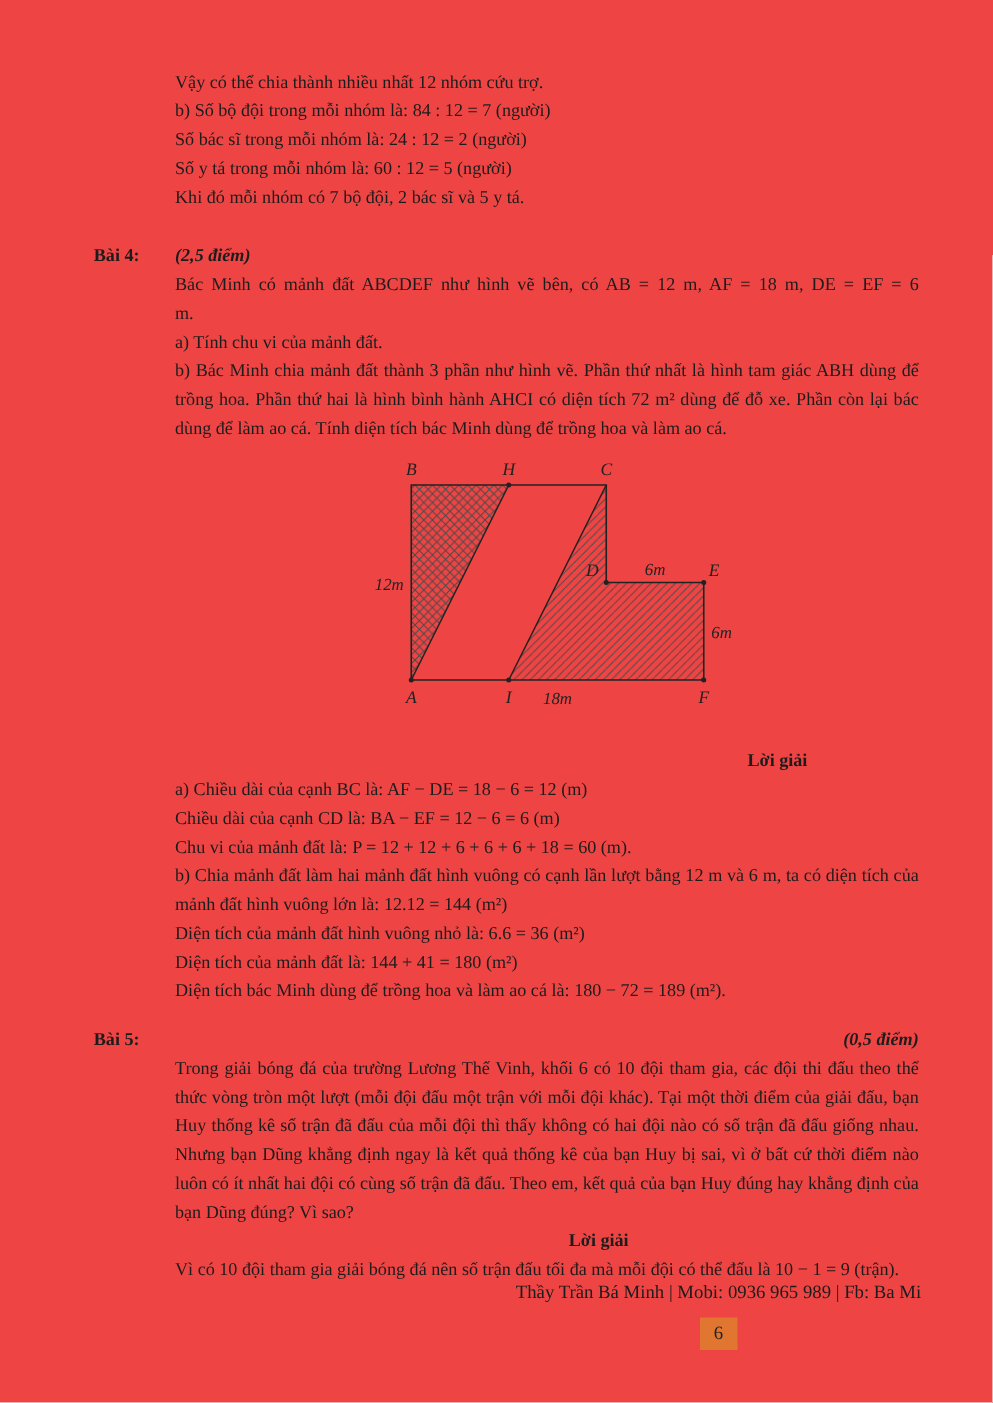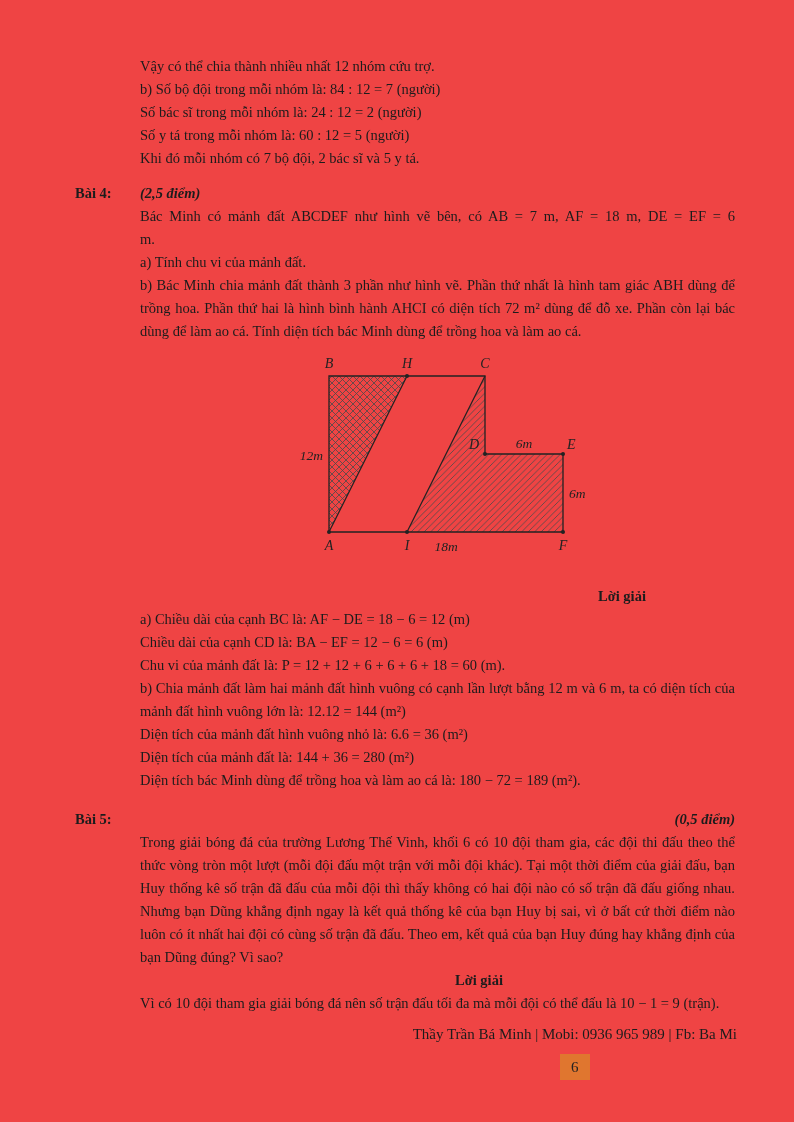--- a/index.html
+++ b/index.html
@@ -7,21 +7,21 @@
   .page {
     width:794px; height:1122px; background:#ef4444; position:relative;
     font-family:"Liberation Serif", serif; font-size:14.5px; line-height:23px;
     color:#1c1c1c; overflow:hidden; margin:0 auto;
   }
   .content { position:absolute; left:140px; right:59px; top:55px; }
   .line { white-space:normal; }
   .para { text-align:justify; }
   .jline { text-align:justify; text-align-last:justify; }
   .section-header { position:relative; }
-  .mt-lg { margin-top:12px; }
+  .mt-lg { margin-top:24px; }
   .mt-sm { margin-top:16px;text-align:right; }
   .bai-label { position:absolute; left:-65px; top:0; font-weight:700; }
   .points { font-weight:700; font-style:italic; }
   .figure-wrap { width:310px; margin:5px auto 2px; }
   .loi-giai { font-weight:700; }
   .loi-giai.offset-1 { margin-left:458px; }
   .loi-giai.offset-2 { margin-left:315px; }
   .footer {
     position:absolute; bottom:42px; right:57px;
     display:flex; align-items:center; gap:8px; font-size:15px;flex-direction:column;
@@ -48,21 +48,21 @@
       <div class="line">Số bác sĩ trong mỗi nhóm là: 24 : 12 = 2 (người)</div>
       <div class="line">Số y tá trong mỗi nhóm là: 60 : 12 = 5 (người)</div>
       <div class="line">Khi đó mỗi nhóm có 7 bộ đội, 2 bác sĩ và 5 y tá.</div>
     </div>
 
     <div class="section-header mt-lg">
       <span class="bai-label">Bài 4:</span>
       <span class="points">(2,5 điểm)</span>
     </div>
     <div>
-      <div class="line jline">Bác Minh có mảnh đất ABCDEF như hình vẽ bên, có AB = 7 m, AF = 18 m, DE = EF = 6</div>
+      <div class="line jline">Bác Minh có mảnh đất ABCDEF như hình vẽ bên, có AB = 12 m, AF = 18 m, DE = EF = 6</div>
       <div class="line">m.</div>
       <div class="line">a) Tính chu vi của mảnh đất.</div>
       <div class="para">b) Bác Minh chia mảnh đất thành 3 phần như hình vẽ. Phần thứ nhất là hình tam giác ABH dùng để trồng hoa. Phần thứ hai là hình bình hành AHCI có diện tích 72 m² dùng để đỗ xe. Phần còn lại bác dùng để làm ao cá. Tính diện tích bác Minh dùng để trồng hoa và làm ao cá.</div>
     </div>
 
     <div class="figure-wrap">
       <svg width="310" height="228" viewBox="0 0 310 228">
         <defs>
           <pattern id="xhatch" width="7" height="7" patternUnits="userSpaceOnUse">
             <path d="M0 7L7 0M0 0L7 7" stroke="#4a4a4a" stroke-width="0.8"></path>
@@ -103,21 +103,21 @@
     </div>
 
     <div class="loi-giai offset-1">Lời giải</div>
 
     <div>
       <div class="line">a) Chiều dài của cạnh BC là:  AF − DE = 18 − 6 = 12  (m)</div>
       <div class="line">Chiều dài của cạnh CD là:  BA − EF = 12 − 6 = 6  (m)</div>
       <div class="line">Chu vi của mảnh đất là:  P = 12 + 12 + 6 + 6 + 6 + 18 = 60  (m).</div>
       <div class="para">b) Chia mảnh đất làm hai mảnh đất hình vuông có cạnh lần lượt bằng 12 m và 6 m, ta có diện tích của mảnh đất hình vuông lớn là: 12.12 = 144 (m²)</div>
       <div class="line">Diện tích của mảnh đất hình vuông nhỏ là: 6.6 = 36 (m²)</div>
-      <div class="line">Diện tích của mảnh đất là: 144 + 36 = 280 (m²)</div>
+      <div class="line">Diện tích của mảnh đất là: 144 + 41 = 180 (m²)</div>
       <div class="line">Diện tích bác Minh dùng để trồng hoa và làm ao cá là: 180 − 72 = 189 (m²).</div>
     </div>
 
     <div class="section-header mt-sm">
       <span class="bai-label">Bài 5:</span>
       <span class="points">(0,5 điểm)</span>
     </div>
     <div class="para">Trong giải bóng đá của trường Lương Thế Vinh, khối 6 có 10 đội tham gia, các đội thi đấu theo thể thức vòng tròn một lượt (mỗi đội đấu một trận với mỗi đội khác). Tại một thời điểm của giải đấu, bạn Huy thống kê số trận đã đấu của mỗi đội thì thấy không có hai đội nào có số trận đã đấu giống nhau. Nhưng bạn Dũng khẳng định ngay là kết quả thống kê của bạn Huy bị sai, vì ở bất cứ thời điểm nào luôn có ít nhất hai đội có cùng số trận đã đấu. Theo em, kết quả của bạn Huy đúng hay khẳng định của bạn Dũng đúng? Vì sao?</div>
 
     <div class="loi-giai offset-2">Lời giải</div>

